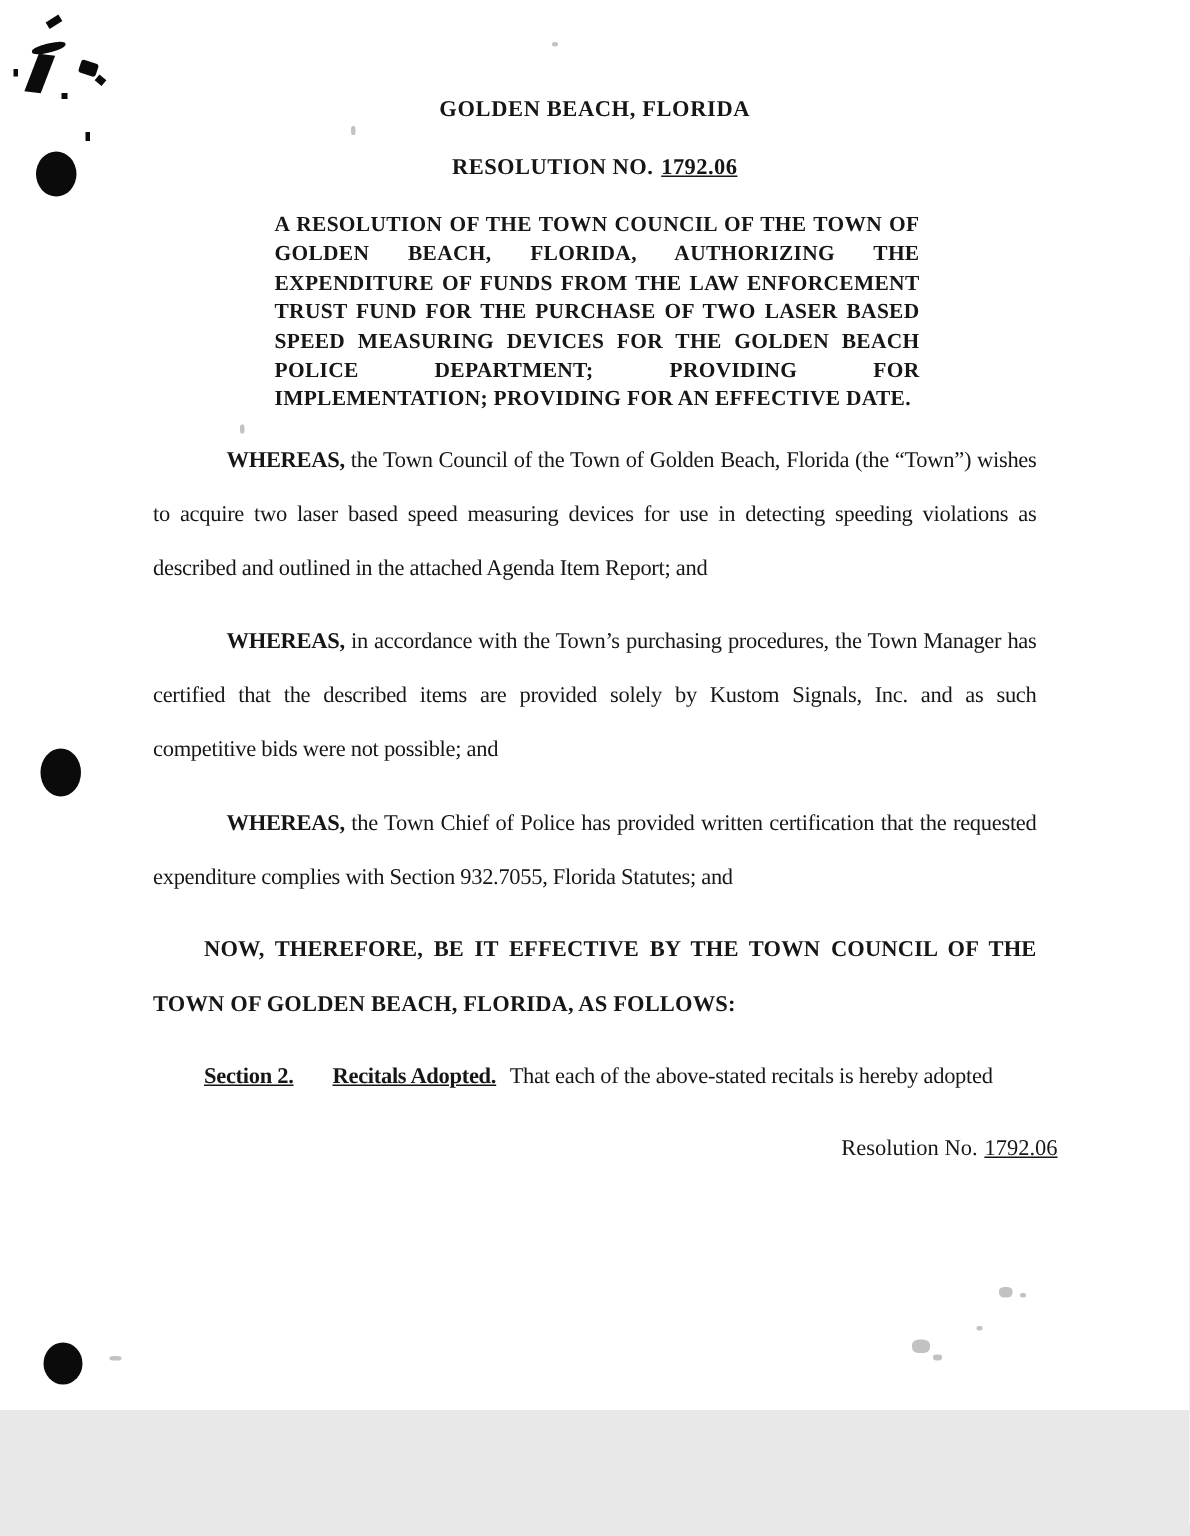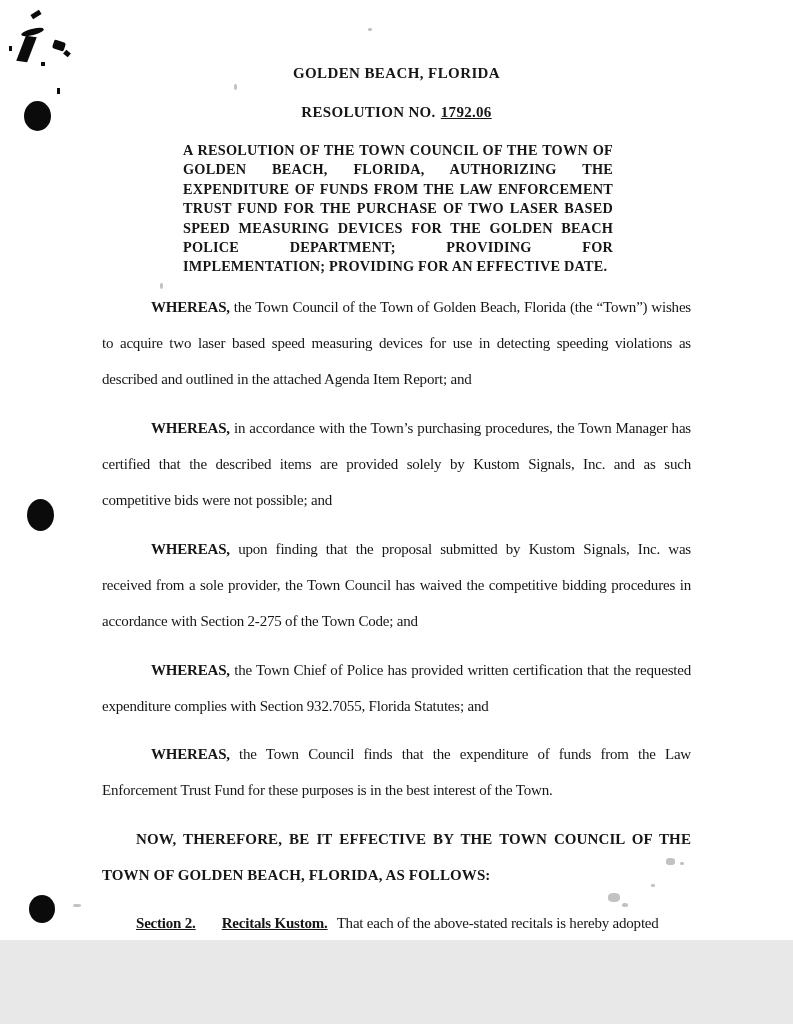--- a/index.html
+++ b/index.html
@@ -128,26 +128,24 @@
 
   <div class="resolution-line">
     <span>RESOLUTION NO.</span><span class="num">1792.06</span>
   </div>
 
   <div class="title-block">A RESOLUTION OF THE TOWN COUNCIL OF THE TOWN OF GOLDEN BEACH, FLORIDA, AUTHORIZING THE EXPENDITURE OF FUNDS FROM THE LAW ENFORCEMENT TRUST FUND FOR THE PURCHASE OF TWO LASER BASED SPEED MEASURING DEVICES FOR THE GOLDEN BEACH POLICE DEPARTMENT; PROVIDING FOR IMPLEMENTATION; PROVIDING FOR AN EFFECTIVE DATE.</div>
 
   <div class="body-text">
     <p><span class="lead">WHEREAS,</span><span> the Town Council of the Town of Golden Beach, Florida (the “Town”) wishes to acquire two laser based speed measuring devices for use in detecting speeding violations as described and outlined in the attached Agenda Item Report; and</span></p>
     <p><span class="lead">WHEREAS,</span><span> in accordance with the Town’s purchasing procedures, the Town Manager has certified that the described items are provided solely by Kustom Signals, Inc. and as such competitive bids were not possible; and</span></p>
-    <p><span class="lead">WHEREAS,</span><span> upon finding that the proposal submitted by Kustom Signals, Inc. was received from a sole provider, the Town Council has waived the competitive bidding procedures in accordance with Section 2-275 of the Town Code; and</span></p>
     <p><span class="lead">WHEREAS,</span><span> the Town Chief of Police has provided written certification that the requested expenditure complies with Section 932.7055, Florida Statutes; and</span></p>
-    <p><span class="lead">WHEREAS,</span><span> the Town Council finds that the expenditure of funds from the Law Enforcement Trust Fund for these purposes is in the best interest of the Town.</span></p>
     <p class="resolved">NOW, THEREFORE, BE IT EFFECTIVE BY THE TOWN COUNCIL OF THE TOWN OF GOLDEN BEACH, FLORIDA, AS FOLLOWS:</p>
     <p class="section-line">
-      <span class="bu">Section 2.</span><span class="bu sec-head">Recitals Kustom.</span><span class="sec-text">That each of the above-stated recitals is hereby adopted</span>
+      <span class="bu">Section 2.</span><span class="bu sec-head">Recitals Adopted.</span><span class="sec-text">That each of the above-stated recitals is hereby adopted</span>
     </p>
   </div>
 
   <div class="page-footer">
     <span>Resolution No.</span><span class="num">1792.06</span>
   </div>
 
 </div>
 
 </body></html>

